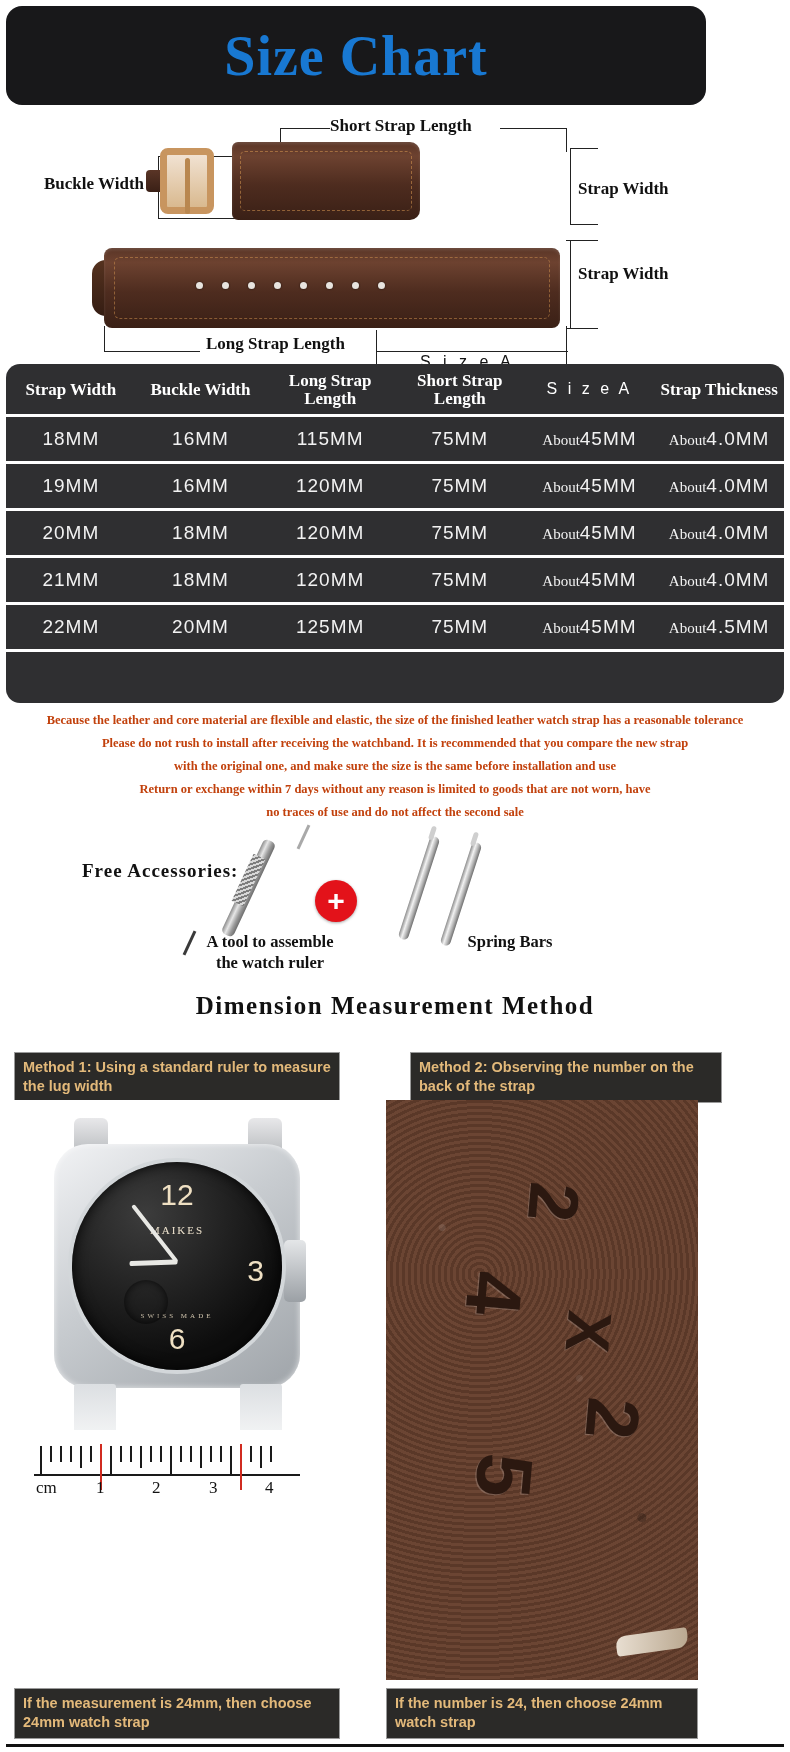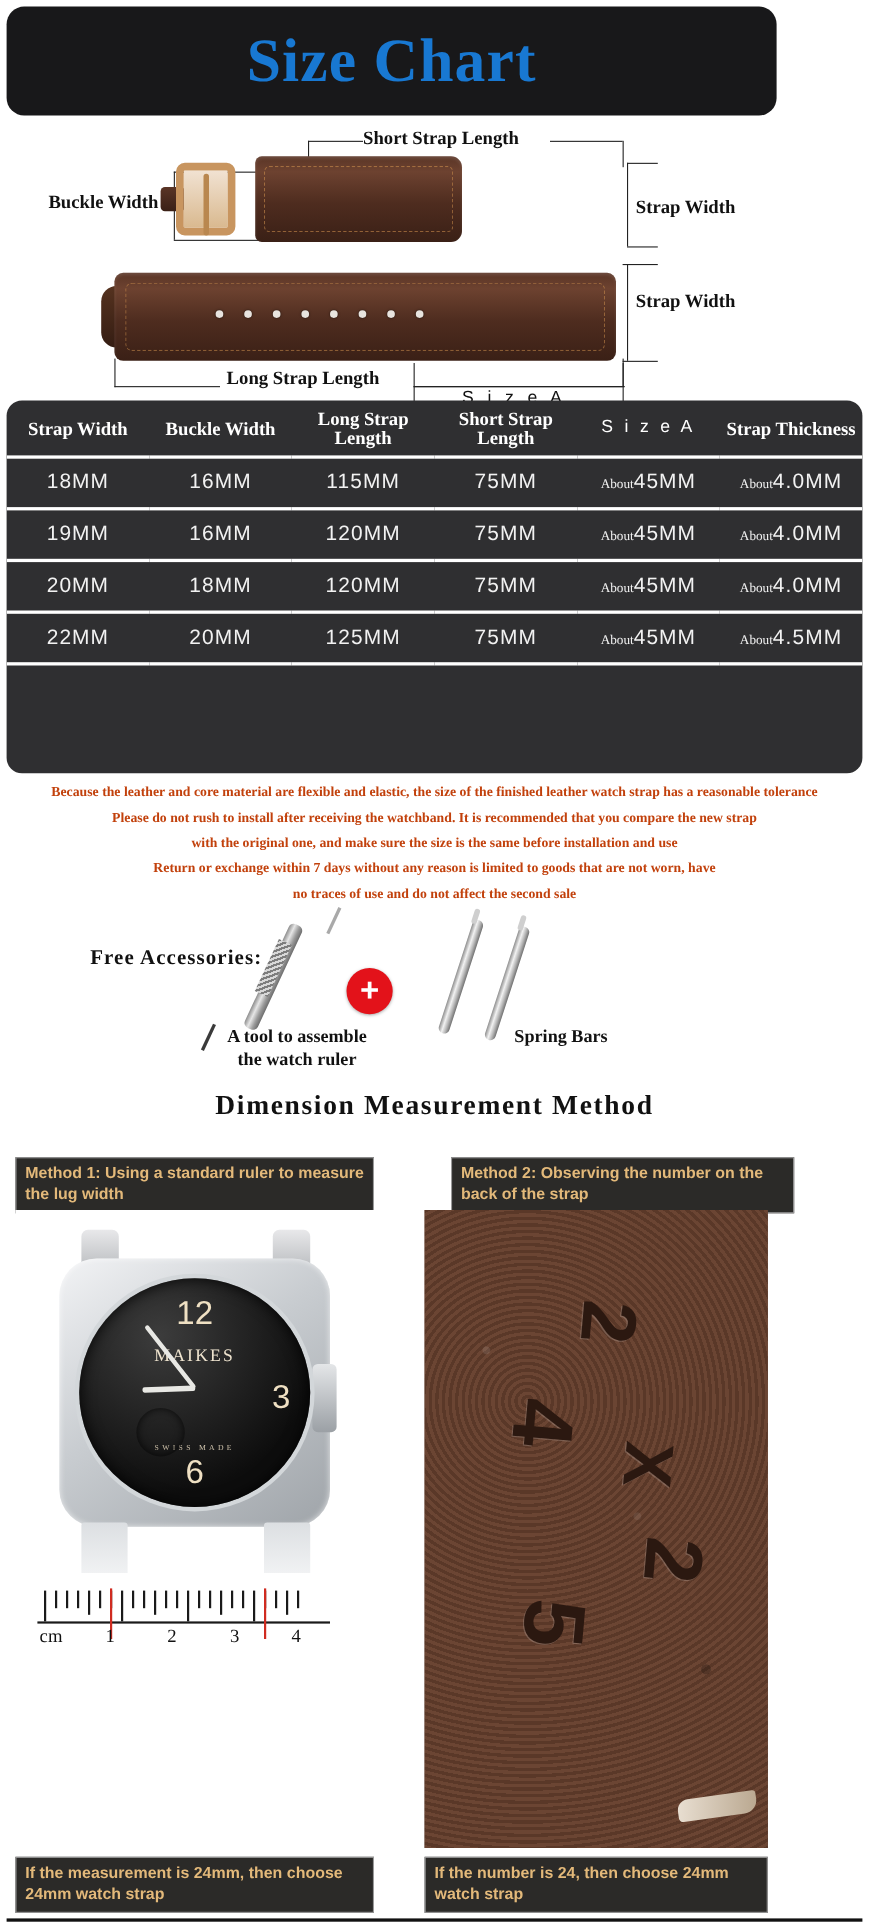--- a/index.html
+++ b/index.html
@@ -54,21 +54,21 @@
   .sz-table{width:100%;border-collapse:collapse;table-layout:fixed;}
   .sz-table th{font-family:"Liberation Serif",serif;font-weight:bold;font-size:17px;
        color:#fff;padding:8px 2px 7px;text-align:center;line-height:1.04;
        border-bottom:3px solid #ffffff;vertical-align:middle;}
   .sz-table th.spaced{font-family:"Liberation Sans",sans-serif;font-weight:normal;
        font-size:16px;letter-spacing:3px;}
   .sz-table td{font-family:"Liberation Sans",sans-serif;font-size:19px;color:#f2f2f2;
        text-align:center;padding:11px 2px;border-bottom:3px solid #ffffff;
        letter-spacing:1px;white-space:nowrap;}
   .sz-table tr:last-child td{border-bottom:3px solid #ffffff;}
-  .about{font-family:"Liberation Serif",serif;font-size:12px;letter-spacing:0;
+  .about{font-family:"Liberation Serif",serif;font-size:15px;letter-spacing:0;
        vertical-align:baseline;}
 
   
   .notes{position:absolute;left:0;top:712px;width:790px;text-align:center;}
   .notes p{margin:0 0 6px 0;font-family:"Liberation Serif",serif;font-weight:bold;
        font-size:12.5px;color:#c2410c;line-height:1.35;}
 
   
   .acc{position:absolute;left:0;top:822px;width:790px;height:160px;}
   .acc-title{position:absolute;left:82px;top:38px;font-family:"Liberation Serif",serif;
@@ -254,20 +254,28 @@
       </tr>
       <tr>
         <td>20MM</td>
         <td>18MM</td>
         <td>120MM</td>
         <td>75MM</td>
         <td><span class="about">About</span><span>45MM</span></td>
         <td><span class="about">About</span><span>4.0MM</span></td>
       </tr>
       <tr>
+        <td>21MM</td>
+        <td>18MM</td>
+        <td>120MM</td>
+        <td>75MM</td>
+        <td><span class="about">About</span><span>45MM</span></td>
+        <td><span class="about">About</span><span>4.0MM</span></td>
+      </tr>
+      <tr>
         <td>22MM</td>
         <td>20MM</td>
         <td>125MM</td>
         <td>75MM</td>
         <td><span class="about">About</span><span>45MM</span></td>
         <td><span class="about">About</span><span>4.5MM</span></td>
       </tr>
     </tbody>
   </table>
 </div>
@@ -313,21 +321,21 @@
 </div>
 
 <div class="photo1">
   <div class="watch">
     <div class="lug" style="left:22px;top:2px;"></div>
     <div class="lug" style="left:196px;top:2px;"></div>
     <div class="case">
       <div class="crownguard"></div>
       <div class="bezel">
         <div class="num" style="left:50%;top:16px;transform:translateX(-50%);text-align:center;">12</div>
-        <div class="dial-txt" style="top:62px;font-size:16px;">MAIKES</div>
+        <div class="dial-txt" style="top:62px;font-size:11px;">MAIKES</div>
         <div class="num" style="right:18px;top:44%;">3</div>
         <div class="num" style="left:50%;bottom:14px;transform:translateX(-50%);">6</div>
         <div class="dial-txt" style="bottom:50px;font-size:7px;letter-spacing:3px;color:#cfc3ac;">SWISS MADE</div>
         <div class="subdial"></div>
         <div class="hand" style="left:49%;top:28px;width:4px;height:72px;transform:rotate(-38deg);"></div>
         <div class="hand" style="left:49%;top:52px;width:5px;height:48px;transform:rotate(-92deg);"></div>
       </div>
     </div>
     <div class="lug-strap" style="left:22px;top:268px;"></div>
     <div class="lug-strap" style="left:188px;top:268px;"></div>

